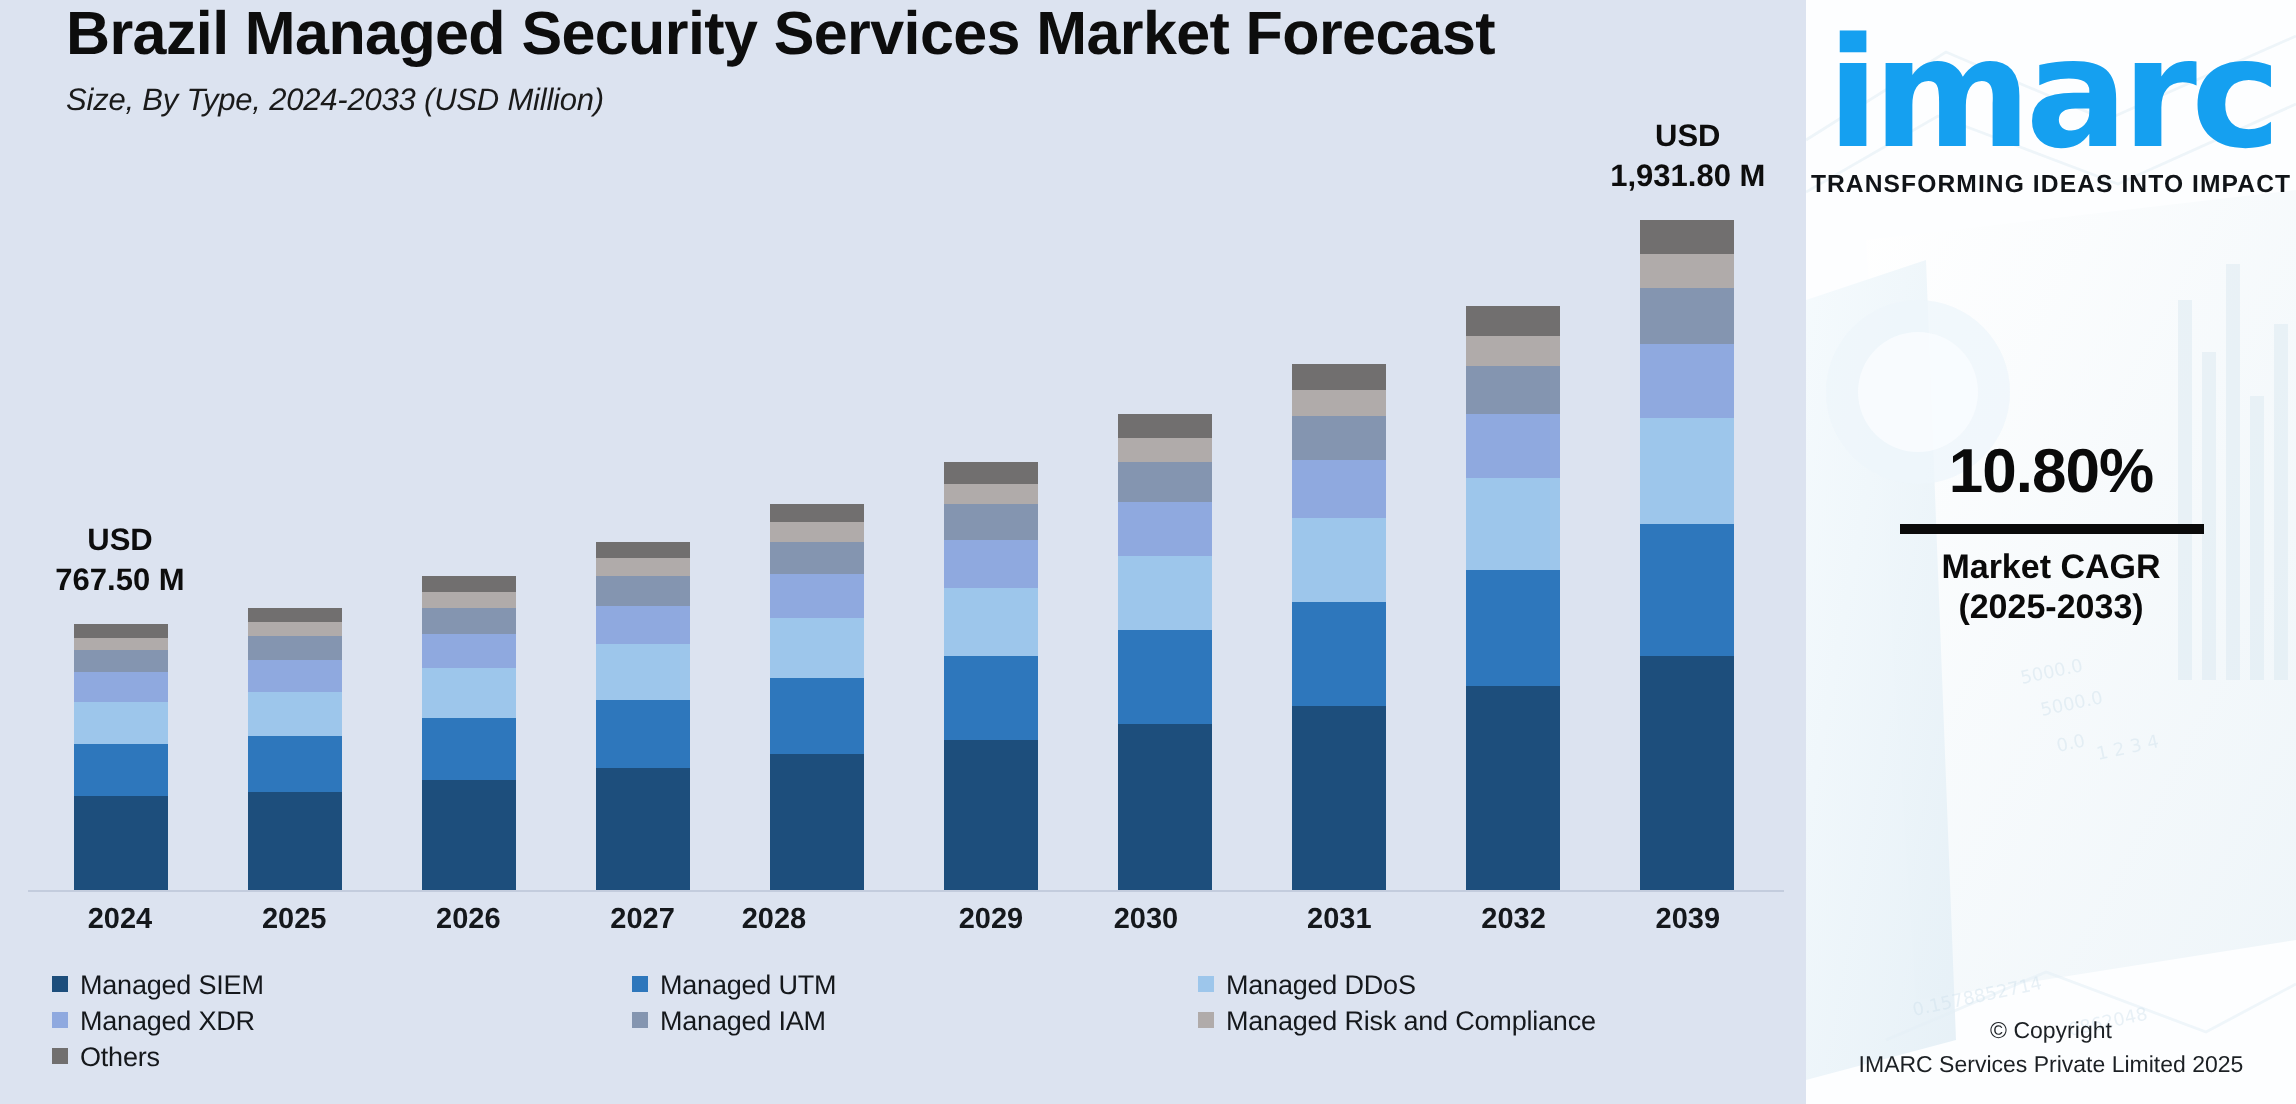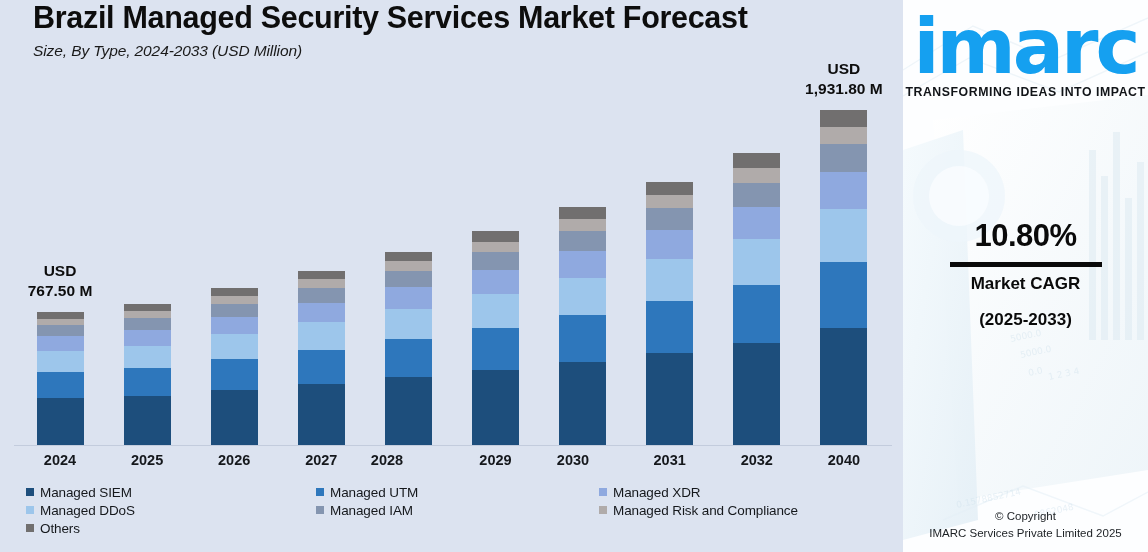--- a/index.html
+++ b/index.html
@@ -97,21 +97,21 @@
     position: absolute; left: 0; top: 218px; width: 245px; text-align: center;
   }
   .cagr-value {
     font-size: 31px; font-weight: bold; color: #0a0a0a; letter-spacing: -0.5px;
   }
   .cagr-rule {
     width: 152px; height: 5px; background: #0a0a0a;
     margin: 8px auto 7px auto;
   }
   .cagr-sub1 {
-    font-size: 17px; font-weight: bold; color: #0a0a0a; margin-bottom: 16px;
+    font-size: 17px; font-weight: bold; color: #0a0a0a; margin-bottom: 0;
   }
   .cagr-sub2 { font-size: 17px; font-weight: bold; color: #0a0a0a; }
 
   .copyright {
     position: absolute; left: 0; bottom: 10px; width: 245px;
     text-align: center; font-size: 11.5px; color: #1c2024; line-height: 1.5;
   }
 </style>
 </head>
 <body>
@@ -219,21 +219,21 @@
         <div class="xlabel" style="left: 711.8px;">2032</div>
         <div class="bar" style="left: 820.4px; top: 110px; bottom: auto; height: 335px;">
           <div class="seg" title="Managed SIEM 2033: 674.9" style="height: 117.037px; background: rgb(29, 78, 124);"></div>
           <div class="seg" title="Managed UTM 2033: 380.8" style="height: 66.0358px; background: rgb(46, 119, 188);"></div>
           <div class="seg" title="Managed DDoS 2033: 305.7" style="height: 53.0125px; background: rgb(157, 198, 235);"></div>
           <div class="seg" title="Managed XDR 2033: 213.4" style="height: 37.0064px; background: rgb(143, 169, 223);"></div>
           <div class="seg" title="Managed IAM 2033: 161.2" style="height: 27.9542px; background: rgb(132, 149, 176);"></div>
           <div class="seg" title="Managed Risk and Compliance 2033: 97.7" style="height: 16.9425px; background: rgb(176, 171, 170);"></div>
           <div class="seg" title="Others 2033: 98.1" style="height: 17.0119px; background: rgb(113, 111, 111);"></div>
         </div>
-        <div class="xlabel" style="left: 798.9px;">2040</div>
+        <div class="xlabel" style="left: 798.9px;">2039</div>
       </div>
 
     <div class="endlabel" id="start-label" style="left: -5px; top: 260.905px;">
       <span class="l1">USD</span>
       <span class="l2">767.50 M</span>
     </div>
 
     <div class="endlabel" id="end-label" style="left: 778.9px; top: 59px;">
       <span class="l1">USD</span>
       <span class="l2">1,931.80 M</span>
@@ -242,26 +242,26 @@
     <div class="legend" id="legend">
         <div class="legend-item">
           <span class="legend-swatch" style="background: rgb(29, 78, 124);"></span>
           <span class="legend-label">Managed SIEM</span>
         </div>
         <div class="legend-item">
           <span class="legend-swatch" style="background: rgb(46, 119, 188);"></span>
           <span class="legend-label">Managed UTM</span>
         </div>
         <div class="legend-item">
+          <span class="legend-swatch" style="background: rgb(157, 198, 235);"></span>
+          <span class="legend-label">Managed DDoS</span>
+        </div>
+        <div class="legend-item">
           <span class="legend-swatch" style="background: rgb(143, 169, 223);"></span>
           <span class="legend-label">Managed XDR</span>
-        </div>
-        <div class="legend-item">
-          <span class="legend-swatch" style="background: rgb(157, 198, 235);"></span>
-          <span class="legend-label">Managed DDoS</span>
         </div>
         <div class="legend-item">
           <span class="legend-swatch" style="background: rgb(132, 149, 176);"></span>
           <span class="legend-label">Managed IAM</span>
         </div>
         <div class="legend-item">
           <span class="legend-swatch" style="background: rgb(176, 171, 170);"></span>
           <span class="legend-label">Managed Risk and Compliance</span>
         </div>
         <div class="legend-item">

